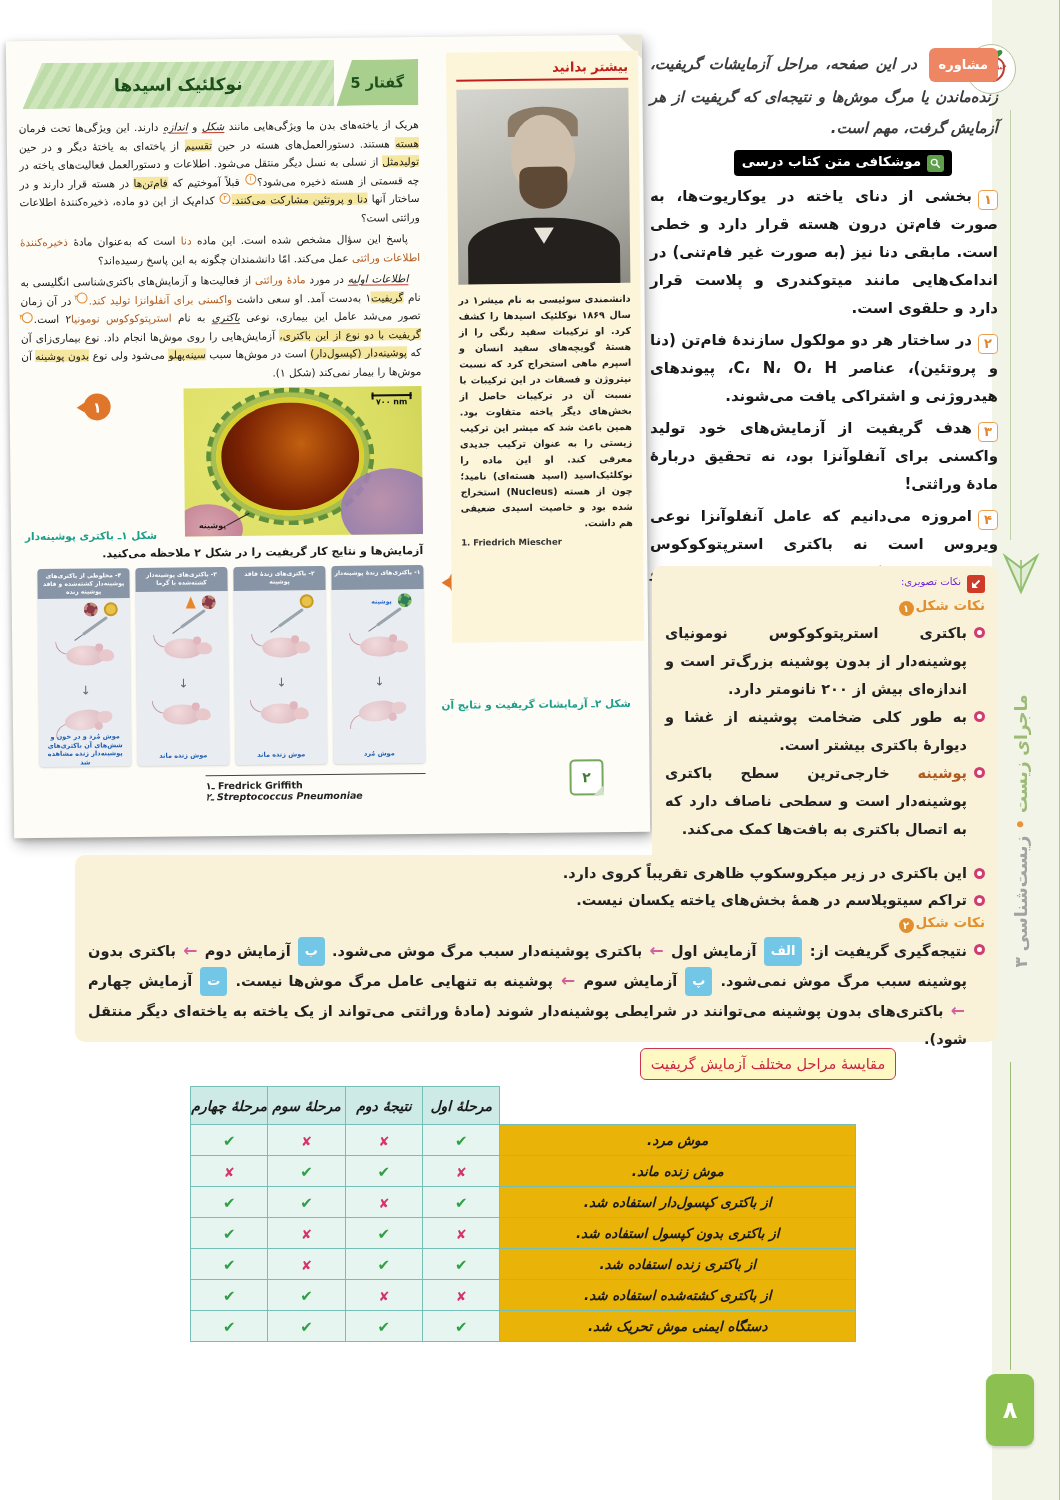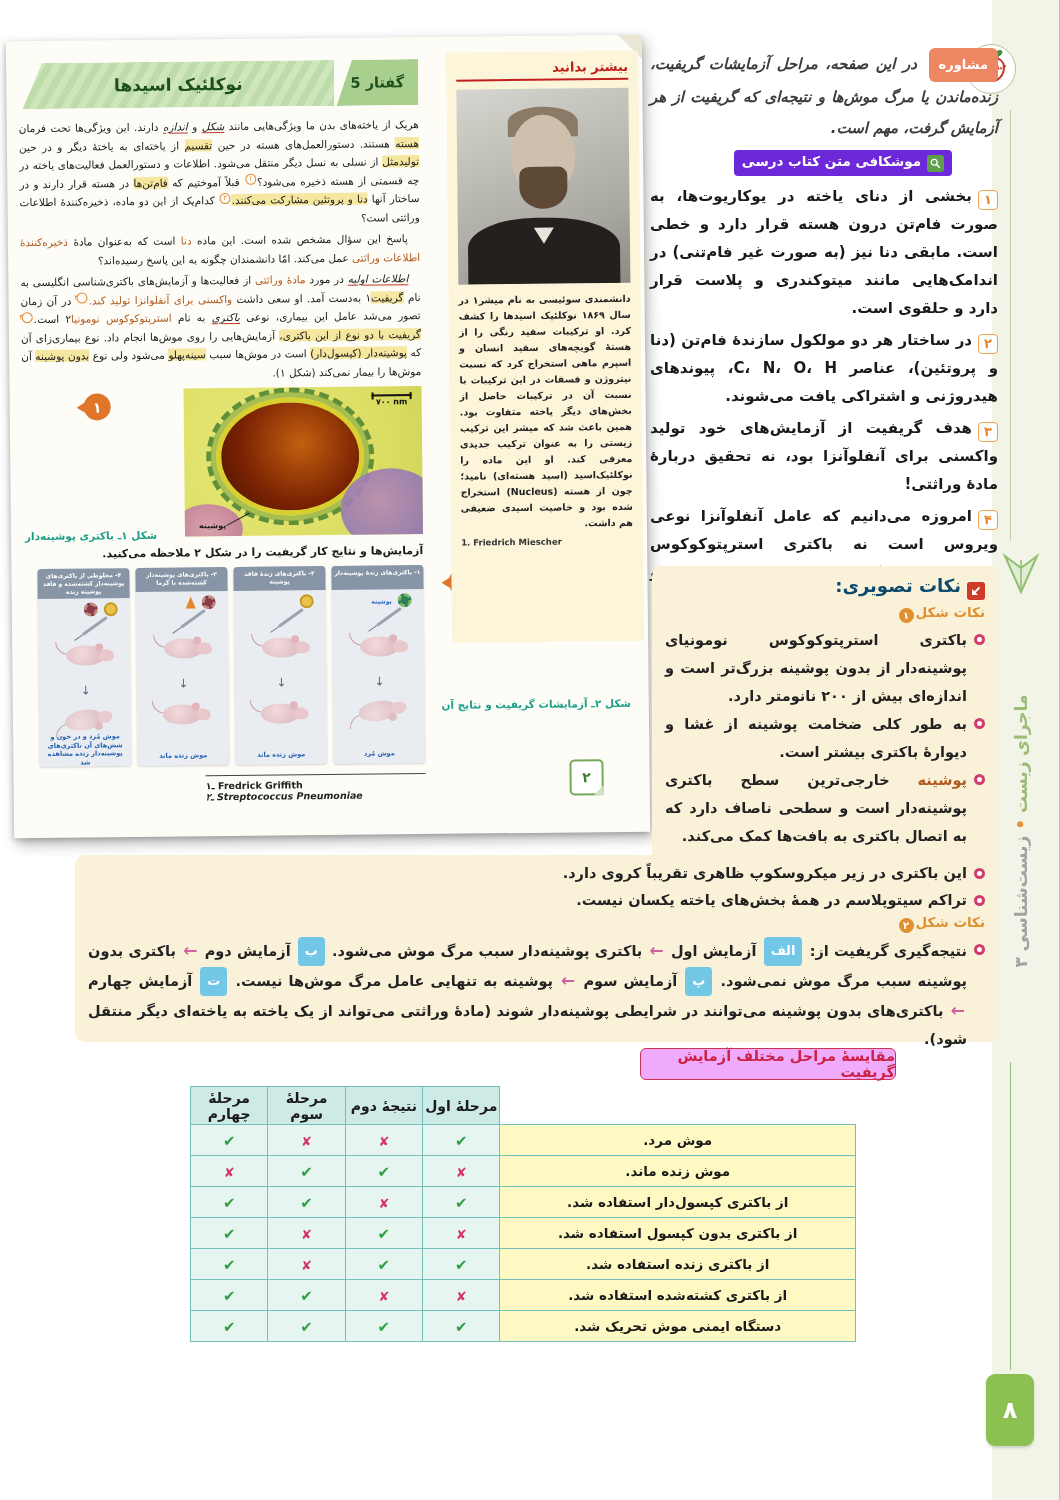--- a/index.html
+++ b/index.html
@@ -163,64 +163,64 @@
   .know-body { margin-top:8px; font-size:9.5px; line-height:16px; font-weight:bold;
                text-align:justify; color:#222; }
   .know-fn { margin-top:5px; direction:ltr; text-align:left; font-size:8.5px; font-weight:bold; color:#333; }
 
   
   .rcol { position:absolute; left:650px; top:48px; width:348px; }
   .advice-text { font-size:15px; line-height:31px; font-style:italic; color:#3c3c3c;
                  text-align:justify; font-weight:bold; }
   .advice-badge { display:inline-block; background:#ef8663; color:#fff; font-style:normal;
                   font-weight:bold; font-size:13px; border-radius:6px; padding:1px 10px 2px; margin-left:4px; }
-  .scr-badge { display:table; margin:6px 46px 6px auto; background:#6d28d9; color:#fff;
+  .scr-badge { display:table; margin:6px 46px 6px auto; background:#000000; color:#fff;
                font-weight:bold; font-size:13.5px; border-radius:4px; padding:3px 8px 4px; }
   .scr-badge .mag { display:inline-flex; width:17px; height:17px; background:#5f9e4a; border-radius:3px;
                     align-items:center; justify-content:center; margin-left:6px; vertical-align:-3px; }
   .scr-item { font-size:15px; line-height:28px; font-weight:bold; text-align:justify; margin-bottom:4px; }
   .scr-num { display:inline-flex; width:20px; height:20px; border:1.5px solid #eda14f; border-radius:4px;
              color:#e1882f; font-size:13px; align-items:center; justify-content:center;
              margin-left:6px; vertical-align:-3px; background:#fff; }
 
   
   .notes-top { position:absolute; left:652px; top:566px; width:346px; height:289px;
                background:#faf2d8; border-radius:10px 10px 0 0; padding:9px 13px 0; }
   .notes-wide { position:absolute; left:75px; top:855px; width:923px; height:187px;
                 background:#faf2d8; border-radius:10px 0 10px 10px; padding:5px 13px 0; }
-  .notes-hd { font-weight:bold; font-size:18px; color:#0c4a6e; margin-bottom:4px; }
+  .notes-hd { font-weight:normal; font-size:10px; color:#6d28d9; margin-bottom:4px; }
   .notes-hd .redsq { display:inline-flex; width:18px; height:18px; background:#d03a28; border-radius:3px;
                      align-items:center; justify-content:center; margin-left:6px; vertical-align:-4px; }
   .oheading { color:#e2902f; font-weight:bold; font-size:13.5px; margin-bottom:3px; }
   .onum { display:inline-flex; width:15px; height:15px; background:#e2902f; border-radius:50%;
           color:#fff; font-size:10px; align-items:center; justify-content:center; vertical-align:-2px; margin-right:2px; }
   .note-b { font-size:14.5px; font-weight:bold; line-height:28px; text-align:justify; color:#222;
             padding-right:18px; position:relative; }
   .note-b .ring { position:absolute; right:0; top:8px; width:11px; height:11px; border-radius:50%;
                   border:3px solid #cf3d6e; background:#fff; display:inline-block; }
   .notes-wide .note-b { line-height:27px; }
   .notes-flow { font-size:14.5px; font-weight:bold; line-height:28px; text-align:justify; color:#222;
                 padding-right:18px; position:relative; }
   .notes-flow > .ring { position:absolute; right:0; top:8px; width:11px; height:11px; border-radius:50%;
                         border:3px solid #cf3d6e; background:#fff; }
   .abadge { display:inline-flex; background:#72c7e7; color:#fff; border-radius:4px; font-size:13px;
             padding:0 7px 1px; margin:0 2px; vertical-align:1px; }
   .arrow { color:#d45f9e; font-weight:bold; font-size:17px; margin:0 2px; }
 
   
   .tbl-title { position:absolute; left:640px; top:1048px; width:256px; height:32px;
-               background:#f0abfc; border:1.5px solid #cf3352; border-radius:6px;
-               color:#cc2244; font-weight:bold; font-size:14.5px;
+               background:#fef9c3; border:1.5px solid #cf3352; border-radius:6px;
+               color:#cc2244; font-weight:normal; font-size:14.5px;
                display:flex; align-items:center; justify-content:center; }
   table.cmp { position:absolute; left:190px; top:1086px; width:666px; border-collapse:collapse; }
-  table.cmp th, table.cmp td { border:1.5px solid #74c0b9; }
+  table.cmp th, table.cmp td { border:1.5px solid #74c0b9;font-style:italic; }
   th.blank { border:none !important; background:transparent; }
   .th-stage { background:#cdeae6; font-weight:bold; font-size:14px; color:#1a1a1a;
               height:38px; width:77px; }
-  td.t-label { background:#fef9c3; font-weight:bold; font-size:13.5px; text-align:center;
+  td.t-label { background:#eab308; font-weight:bold; font-size:13.5px; text-align:center;
                height:31px; width:354px; color:#1a1a1a; }
   td.t-mark { background:#e7f5f1; text-align:center; }
   .chk { color:#2f9e44; font-size:15px; font-weight:bold; }
   .crs { color:#d6336c; font-size:13px; font-weight:bold; }
 </style>
 </head>
 <body>
 
 <div class="strip"></div>
 <div class="strip-line line-a"></div>

